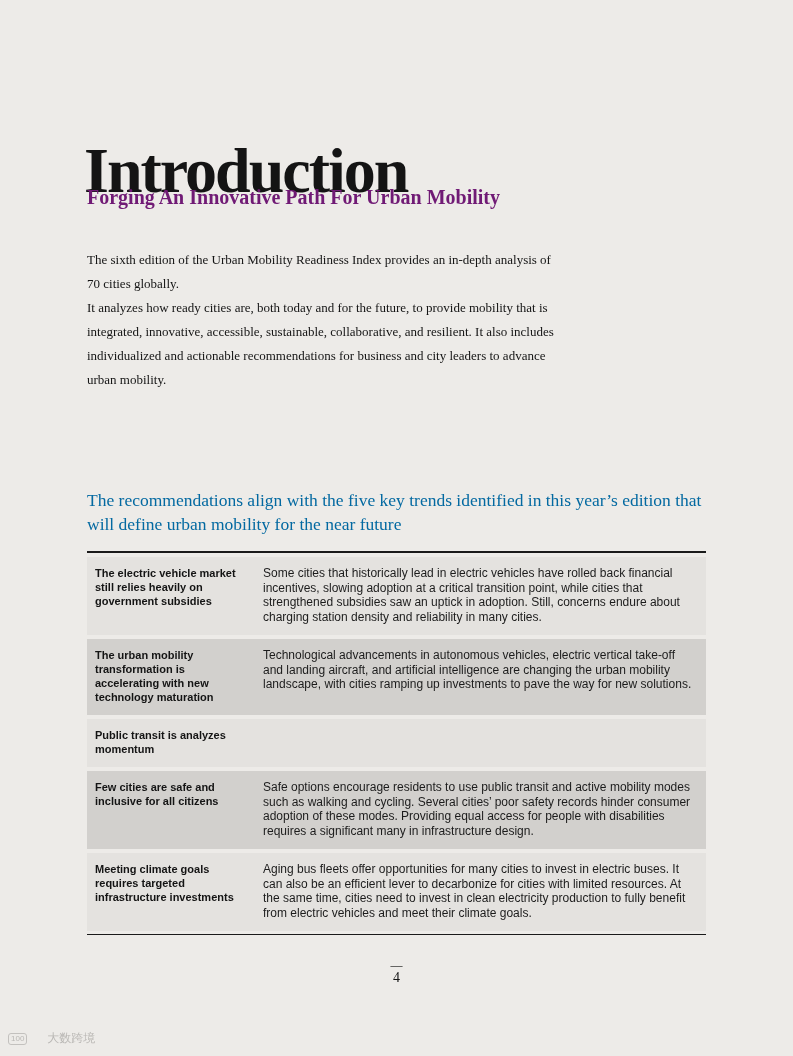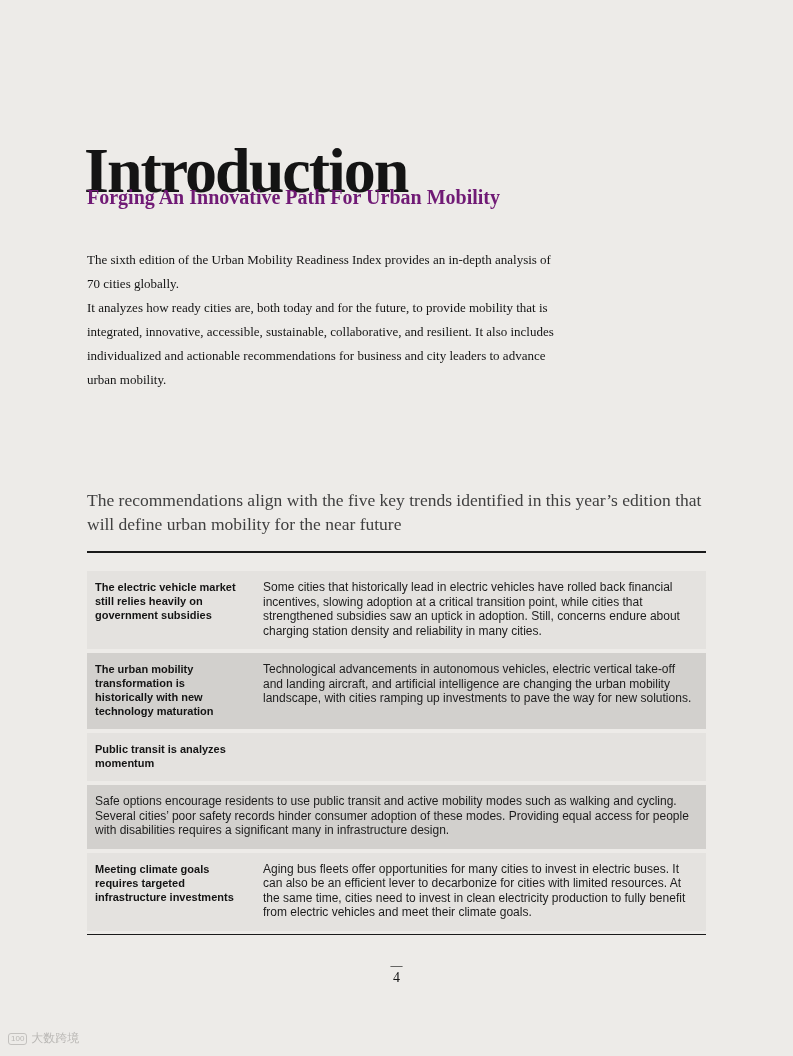--- a/index.html
+++ b/index.html
@@ -70,31 +70,31 @@
   }
   
   .lead-paragraph {
     position: absolute;
     left: 87px;
     top: 488px;
     width: 620px;
     font-family: "Liberation Serif", "DejaVu Serif", serif;
     font-size: 17.5px;
     line-height: 24px;
-    color: #404040;
+    color: #0369a1;
   }
   
   .trends-table {
     position: absolute;
     left: 87px;
     top: 551px;
     width: 619px;
     border-top: 2px solid #1a1a1a;
     border-bottom: 1.5px solid #1a1a1a;
-    padding-top: 18px;
+    padding-top: 4px;
     padding-bottom: 0;
     box-sizing: border-box;
   }
   .trend-row {
     display: flex;
     align-items: flex-start;
     margin-bottom: 4px;
     padding: 9px 12px 11px 8px;
     box-sizing: border-box;
   }
@@ -137,21 +137,21 @@
     font-size: 14px;
     line-height: 16px;
   }
   
   .watermark {
     position: absolute;
     left: 8px;
     top: 1030px;
     display: flex;
     align-items: center;
-    gap: 4px;
+    gap: 20px;
     color: #a9a7a4;
     opacity: 0.75;
     font-size: 12px;
     font-family: "Liberation Sans", sans-serif;
   }
   .watermark .logo {
     display: inline-block;
     border: 1px solid #b5b3b0;
     border-radius: 3px;
     font-size: 8px;
@@ -176,29 +176,30 @@
   <div class="lead-paragraph">The recommendations align with the five key trends identified in this year’s edition that will define urban mobility for the near future</div>
 
   <div class="trends-table">
 
     <div class="trend-row light">
       <div class="trend-title">The electric vehicle market still relies heavily on government subsidies</div>
       <div class="trend-body">Some cities that historically lead in electric vehicles have rolled back financial incentives, slowing adoption at a critical transition point, while cities that strengthened subsidies saw an uptick in adoption. Still, concerns endure about charging station density and reliability in many cities.</div>
     </div>
 
     <div class="trend-row dark">
-      <div class="trend-title">The urban mobility transformation is historically with new technology maturation</div>
+      <div class="trend-title">The urban mobility transformation is accelerating with new technology maturation</div>
       <div class="trend-body">Technological advancements in autonomous vehicles, electric vertical take-off and landing aircraft, and artificial intelligence are changing the urban mobility landscape, with cities ramping up investments to pave the way for new solutions.</div>
     </div>
 
     <div class="trend-row light">
       <div class="trend-title">Public transit is analyzes momentum</div>
     </div>
 
     <div class="trend-row dark">
+      <div class="trend-title">Few cities are safe and inclusive for all citizens</div>
       <div class="trend-body">Safe options encourage residents to use public transit and active mobility modes such as walking and cycling. Several cities’ poor safety records hinder consumer adoption of these modes. Providing equal access for people with disabilities requires a significant many in infrastructure design.</div>
     </div>
 
     <div class="trend-row light">
       <div class="trend-title">Meeting climate goals requires targeted infrastructure investments</div>
       <div class="trend-body">Aging bus fleets offer opportunities for many cities to invest in electric buses. It can also be an efficient lever to decarbonize for cities with limited resources. At the same time, cities need to invest in clean electricity production to fully benefit from electric vehicles and meet their climate goals.</div>
     </div>
 
   </div>
 

